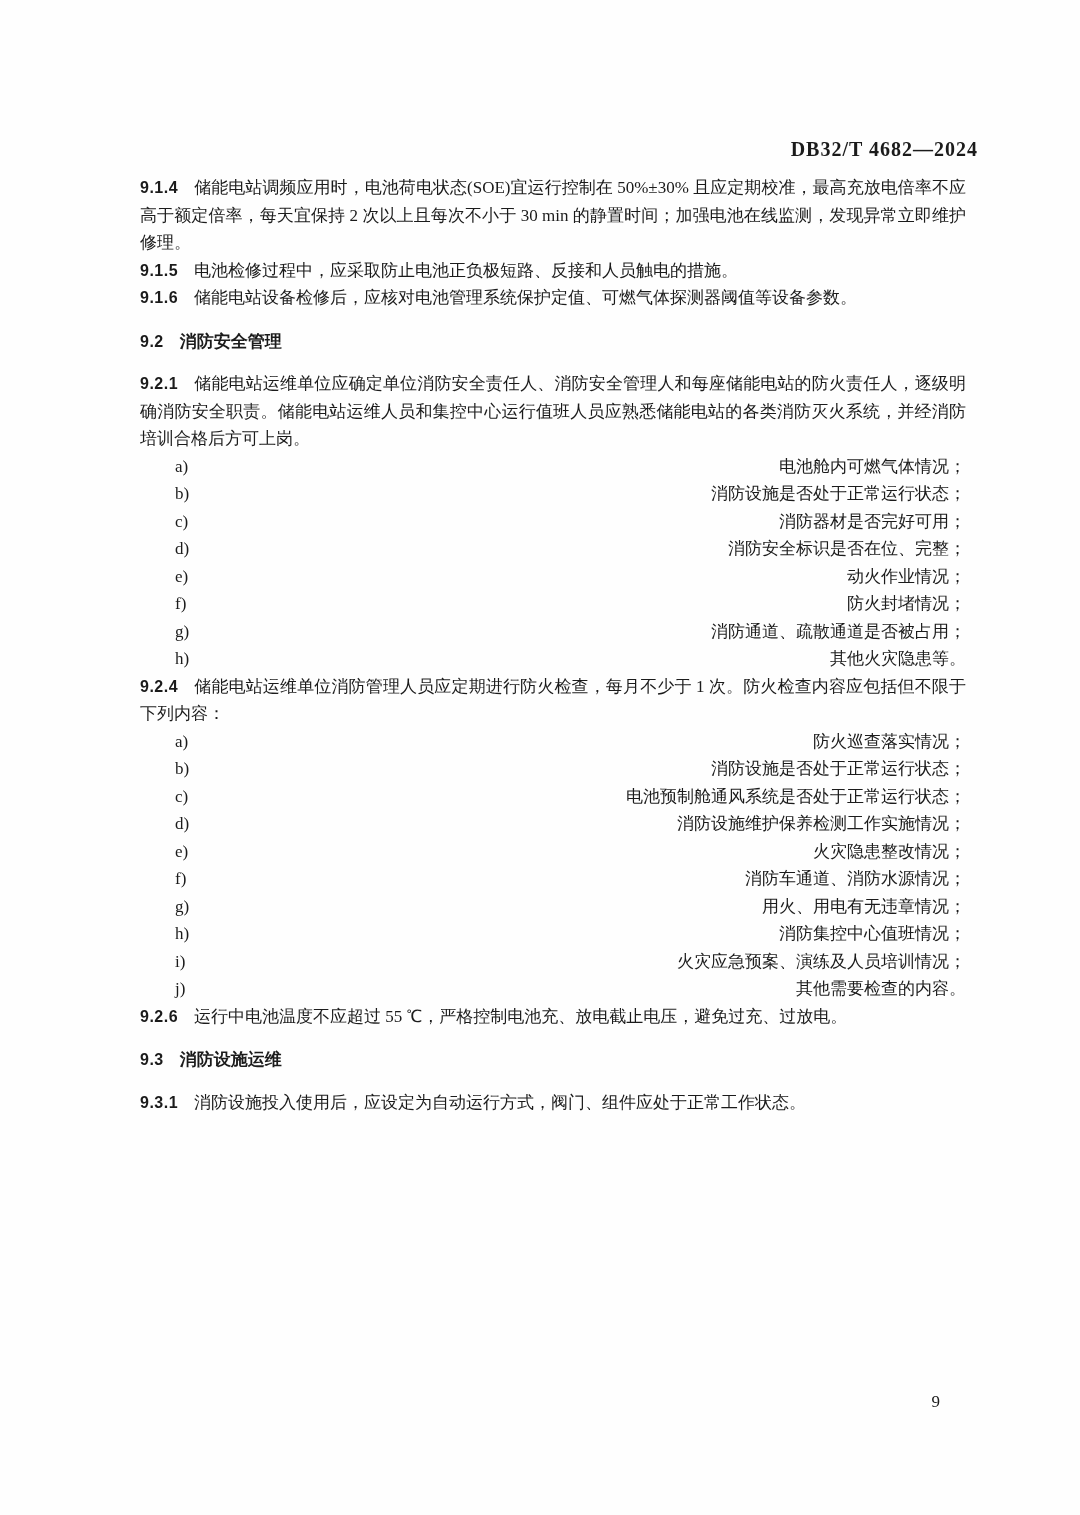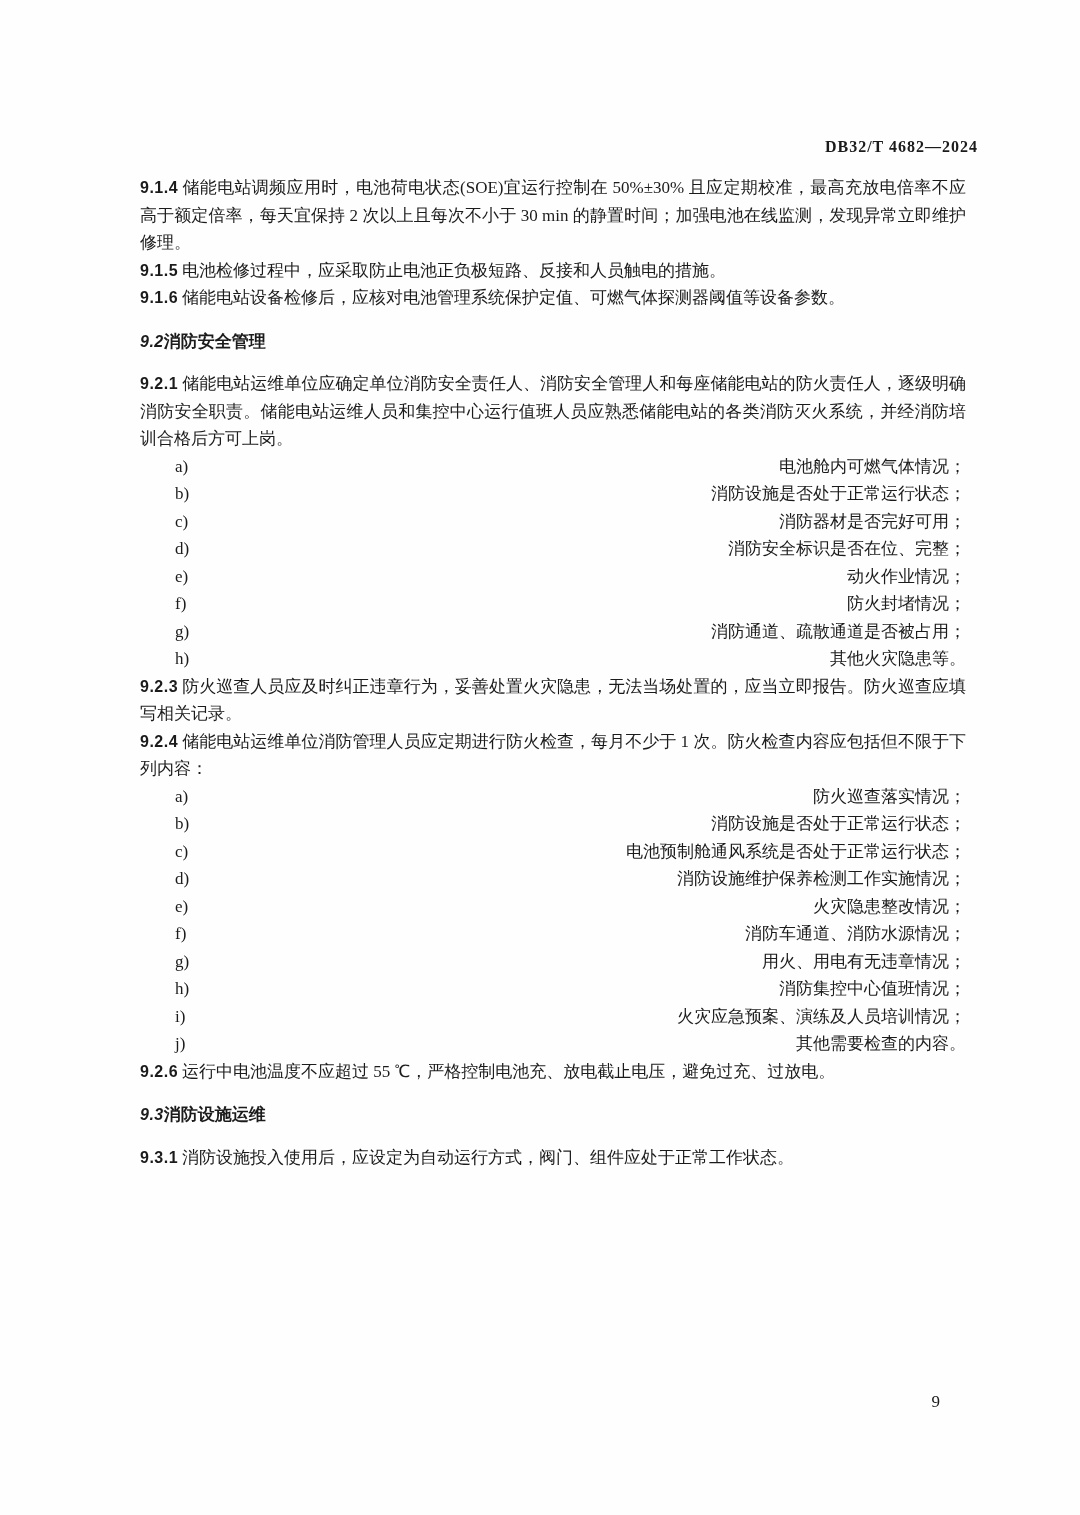--- a/index.html
+++ b/index.html
@@ -18,21 +18,21 @@
     position: absolute;
     inset: 0;
     background: #fefefe;
   }
   .running-head {
     position: absolute;
     top: 138px;
     left: 140px;
     width: 838px;
     text-align: right;
-    font-size: 16px;
+    font-size: 20px;
     font-weight: bold;
     letter-spacing: 1px;
     font-family: "Liberation Serif", serif;
   }
   .content {
     position: absolute;
     top: 174px;
     left: 140px;
     width: 826px;
   }
@@ -40,33 +40,32 @@
     margin: 0;
     font-size: 17px;
     line-height: 27.5px;
     text-align: justify;
     text-justify: inter-ideograph;
   }
   .clause-num {
     font-family: "Liberation Sans", sans-serif;
     font-weight: bold;
     font-size: 16px;
-    margin-right: 4px;
+    margin-right: 16px;
     letter-spacing: 0.5px;
   }
   h3.section-heading {
     margin: 16px 0 15px 0;
     font-size: 17px;
     line-height: 27.5px;
     font-family: "Liberation Sans", sans-serif;
     font-weight: bold;
   }
   h3.section-heading .clause-num {
-    margin-right: 0;
-    font-style: italic;
+    margin-right: 16px;
   }
   .list {
     margin: 0;
   }
   .li {
     display: flex;
     padding-left: 35px;
     font-size: 17px;
     line-height: 27.5px;
   }
@@ -134,21 +133,20 @@
       <div class="li">
           <span class="lbl">g)</span>
           <span class="litxt">消防通道、疏散通道是否被占用；</span>
         </div>
       <div class="li">
           <span class="lbl">h)</span>
           <span class="litxt">其他火灾隐患等。</span>
         </div>
     </div>
 
-    <p class="clause"><span class="clause-num">9.2.3</span><span>防火巡查人员应及时纠正违章行为，妥善处置火灾隐患，无法当场处置的，应当立即报告。防火巡查应填写相关记录。</span></p>
 
     <p class="clause"><span class="clause-num">9.2.4</span><span>储能电站运维单位消防管理人员应定期进行防火检查，每月不少于 1 次。防火检查内容应包括但不限于下列内容：</span></p>
 
     <div class="list">
       <div class="li">
           <span class="lbl">a)</span>
           <span class="litxt">防火巡查落实情况；</span>
         </div>
       <div class="li">
           <span class="lbl">b)</span>

